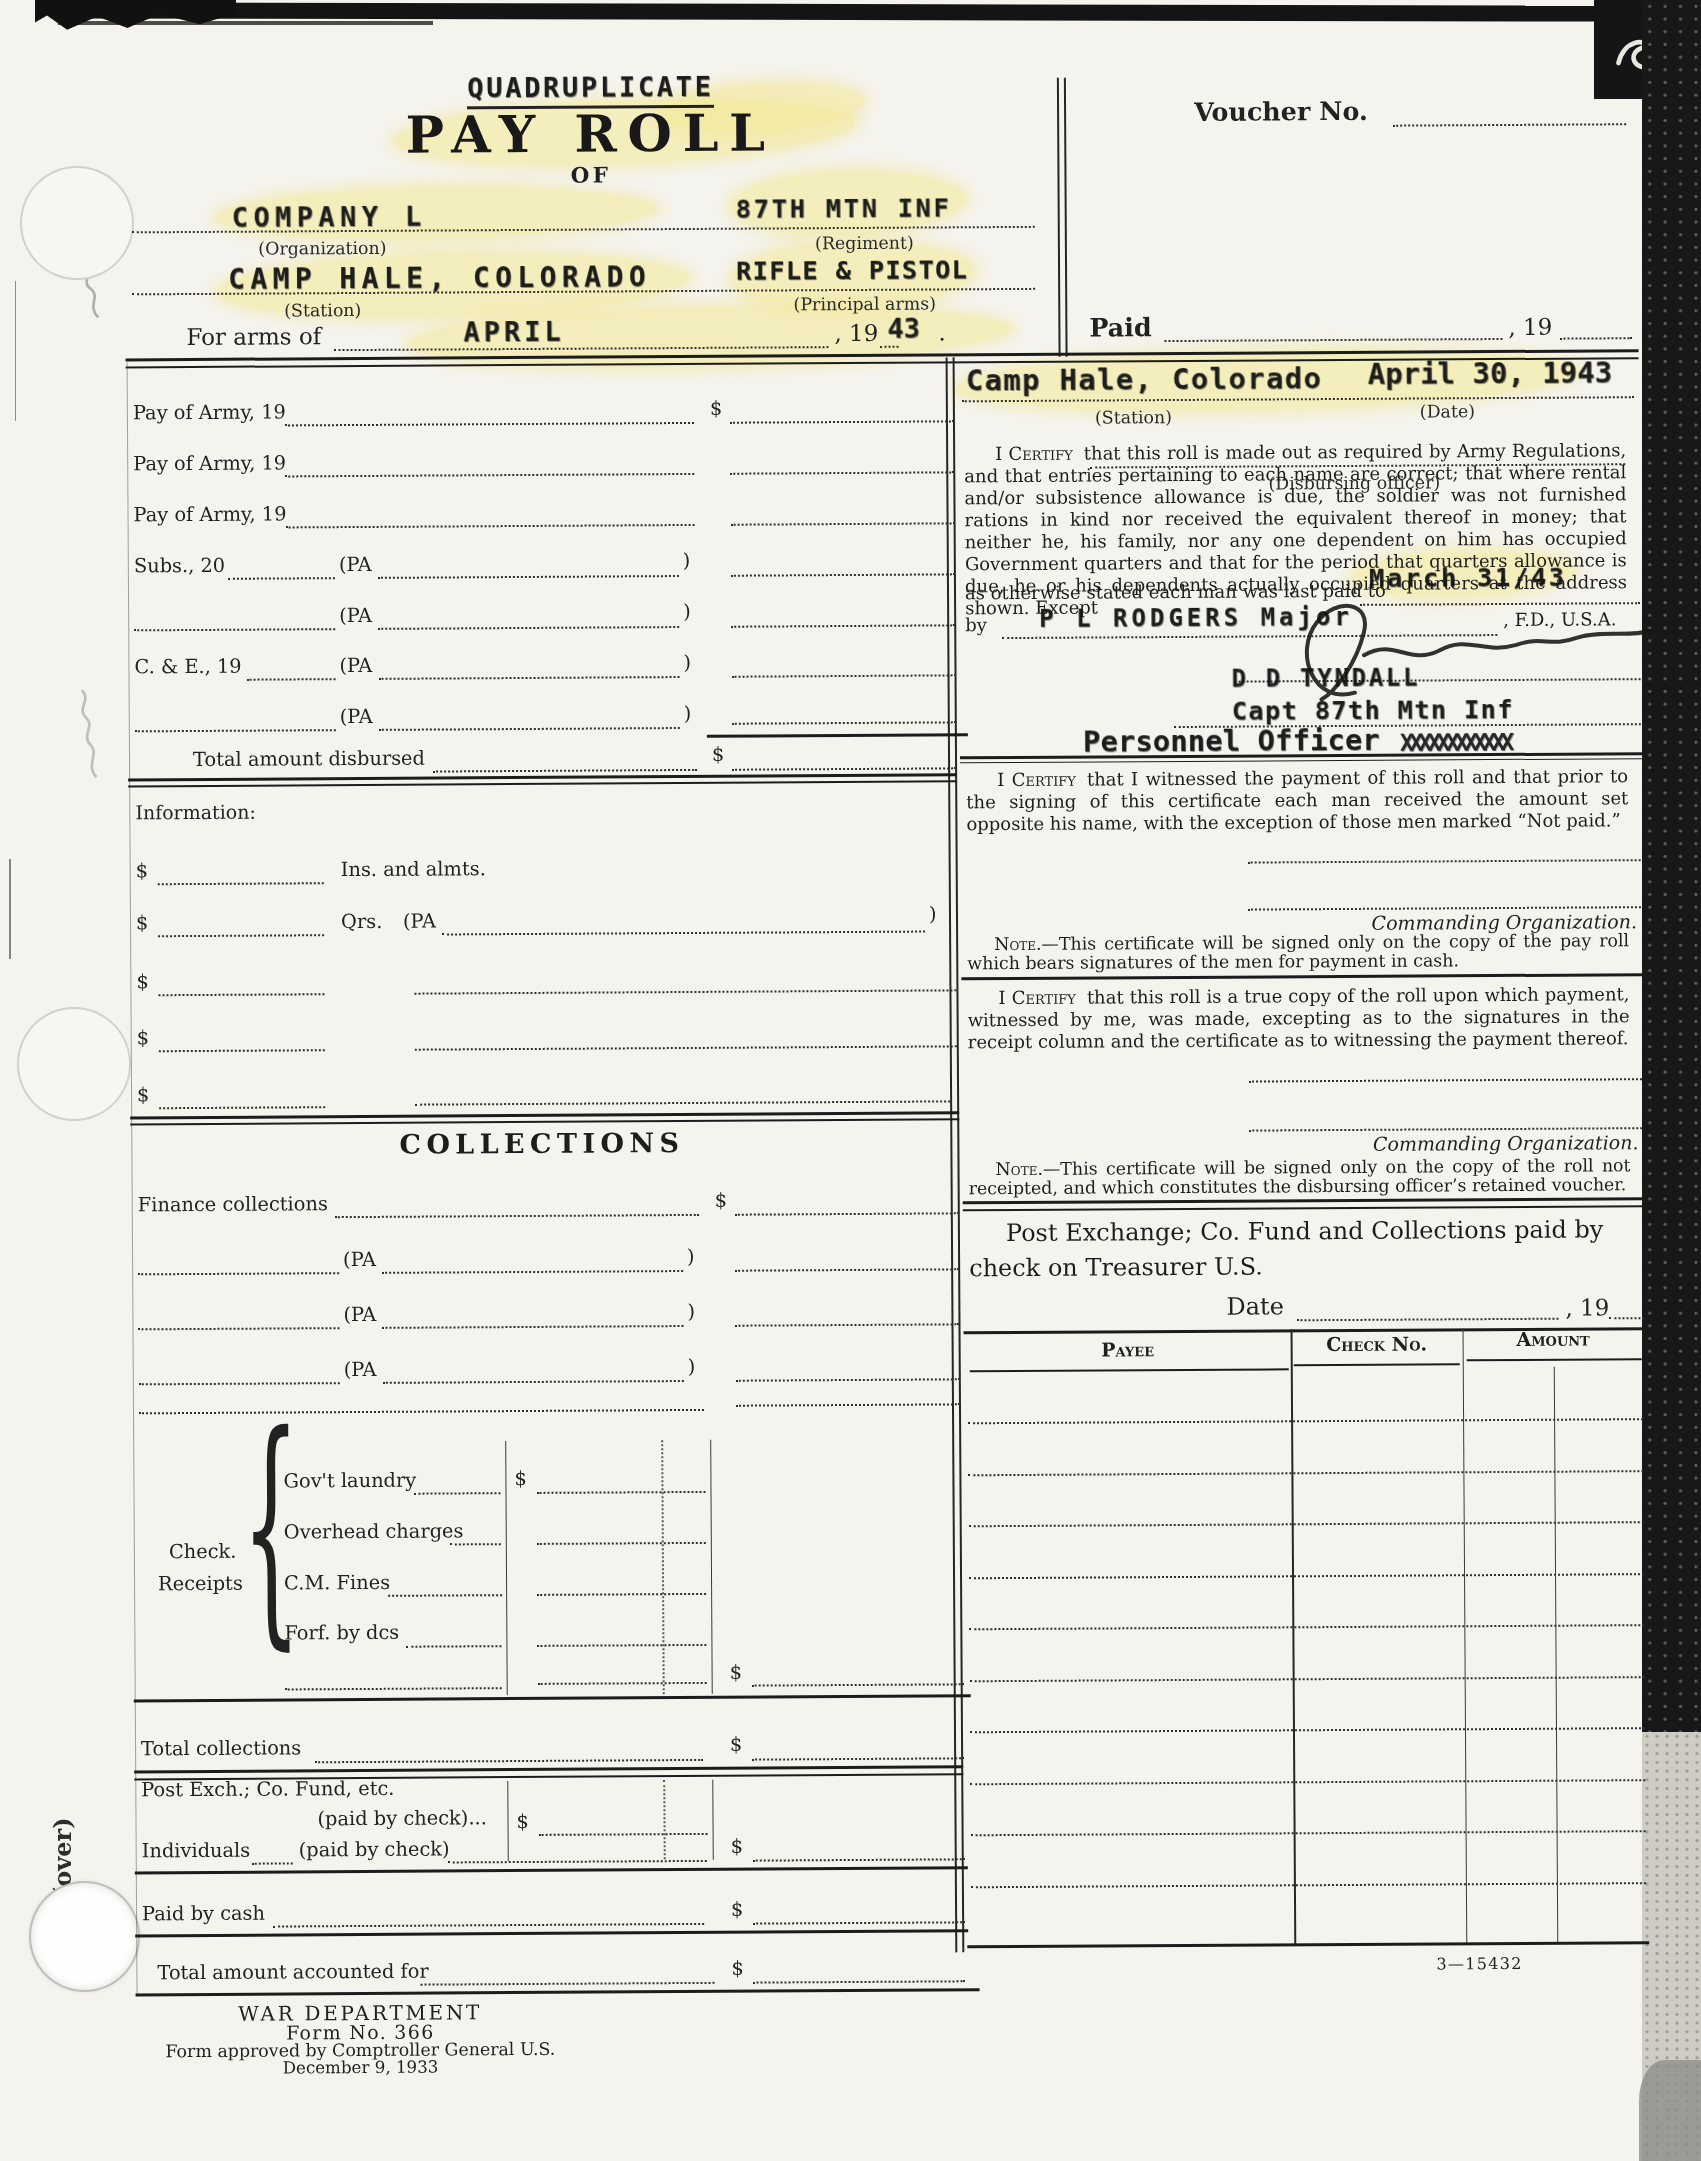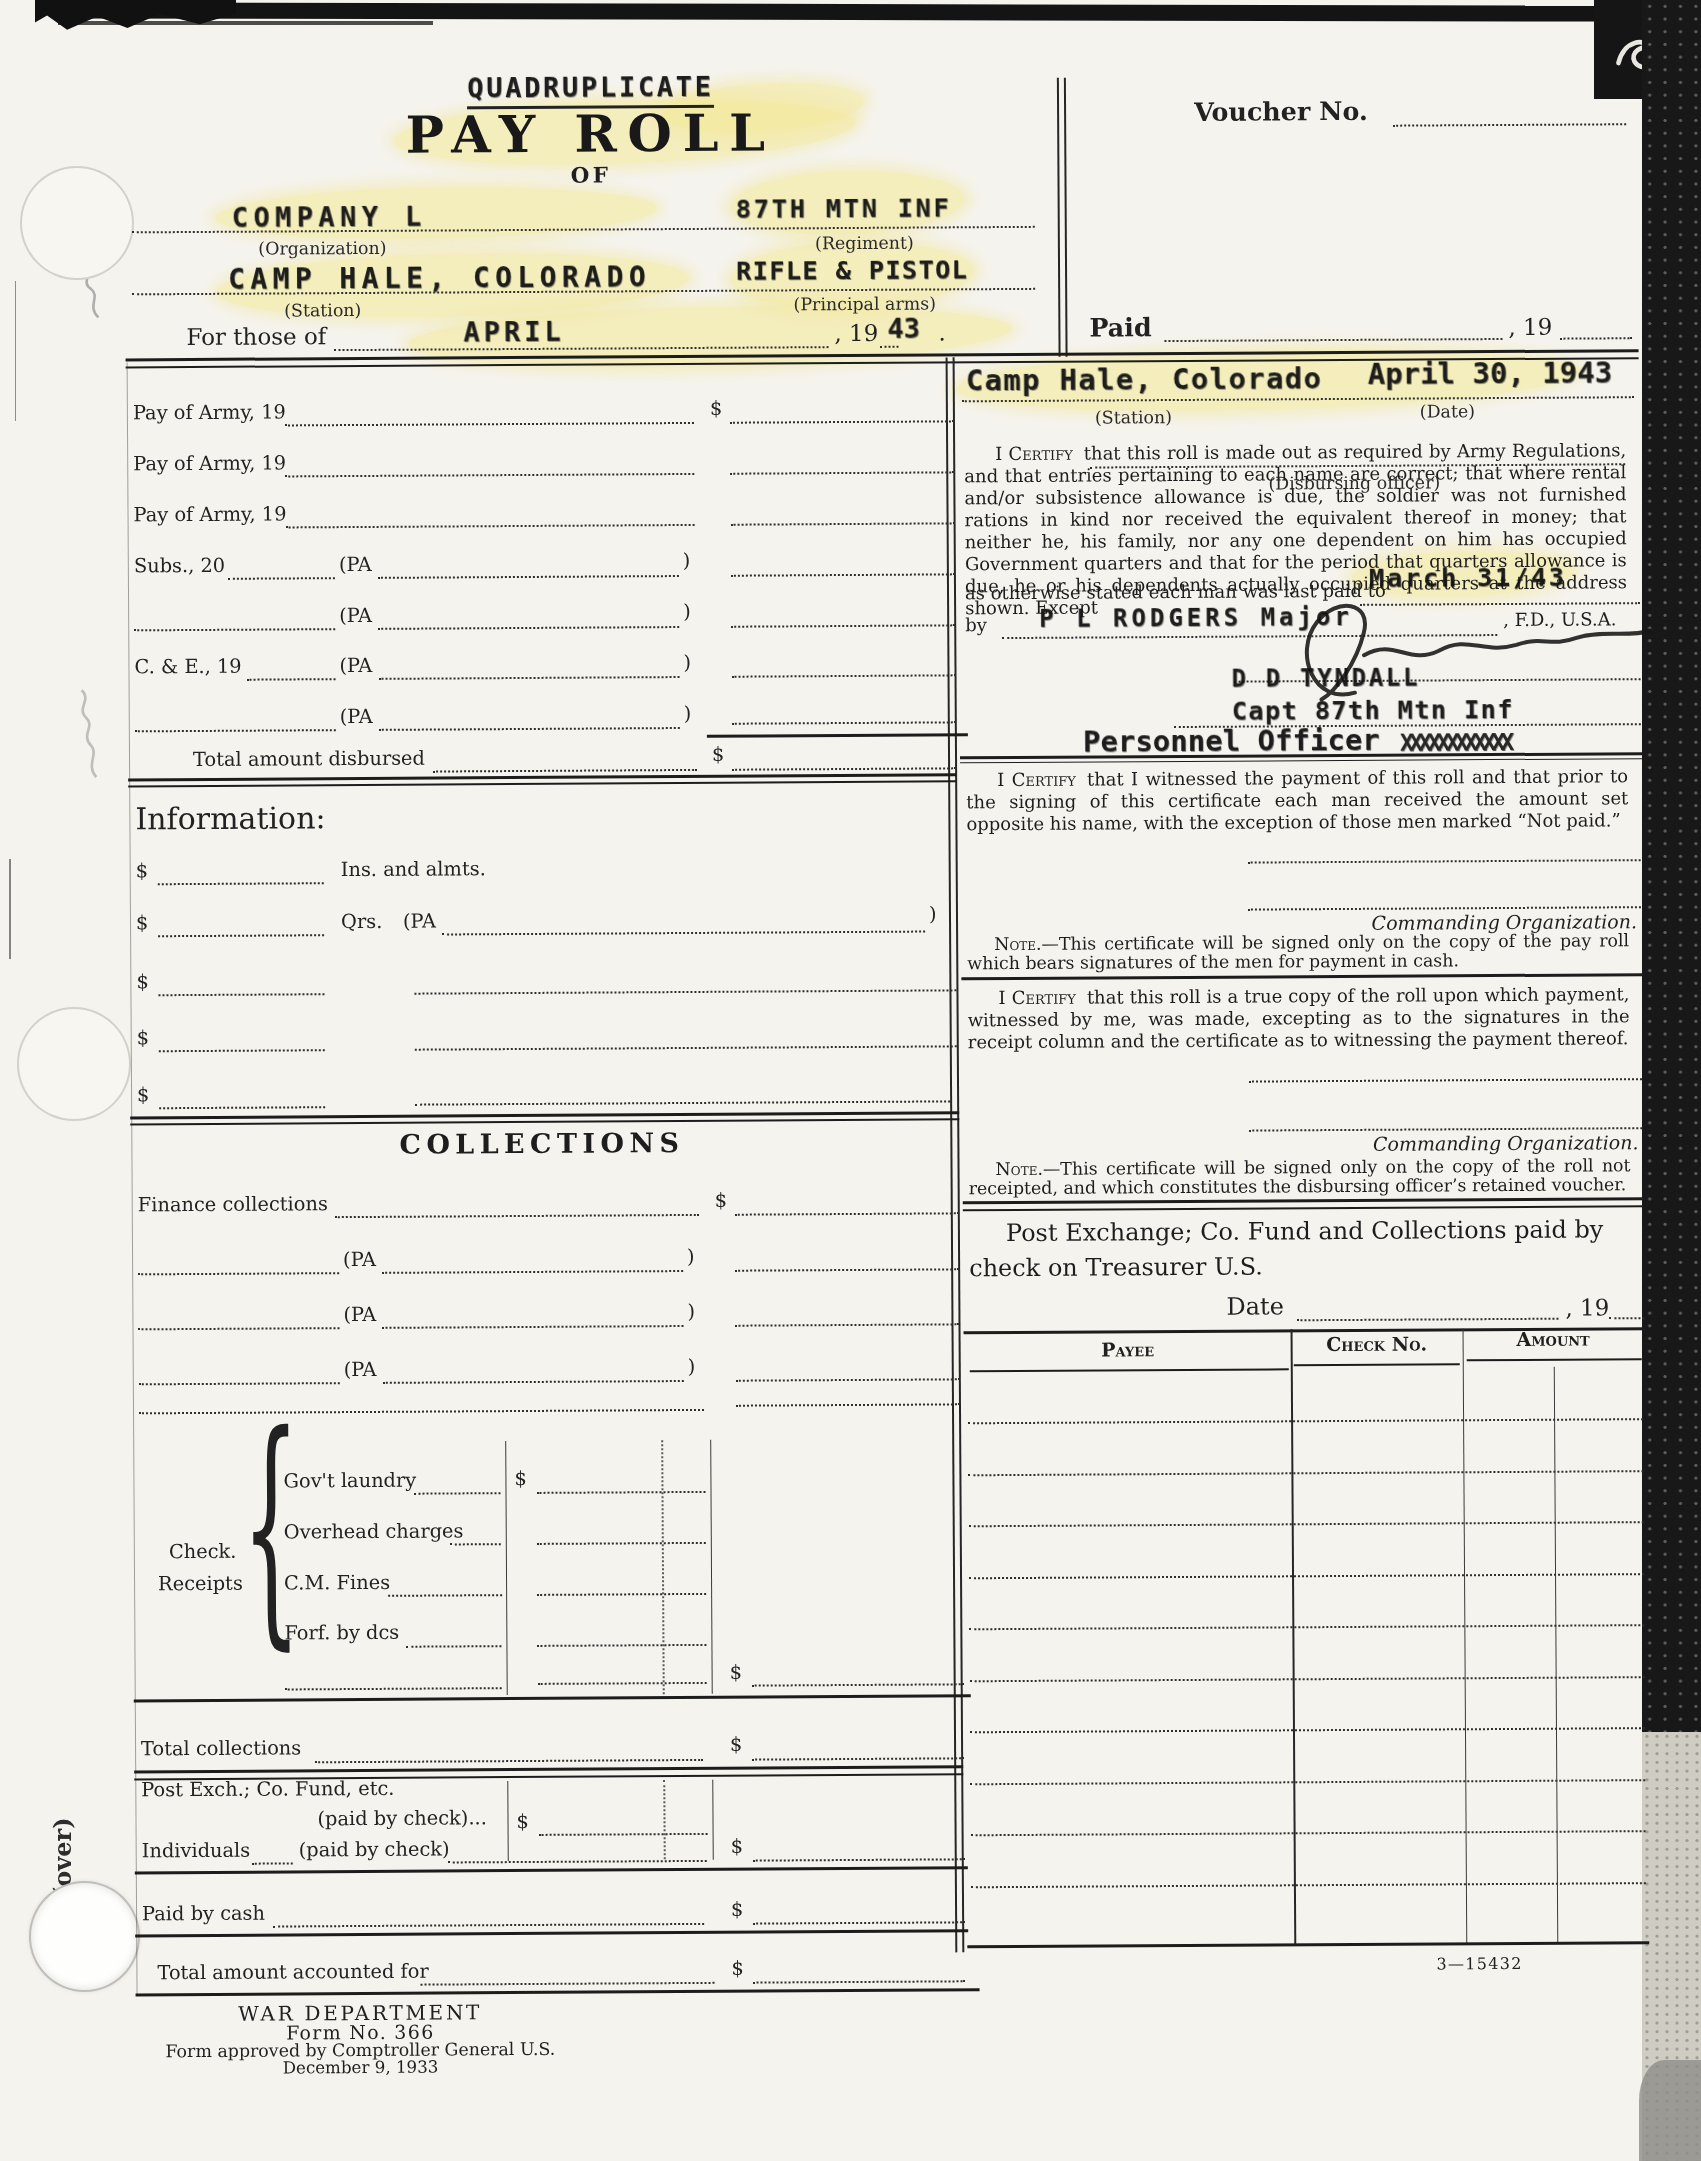--- a/index.html
+++ b/index.html
@@ -84,21 +84,21 @@
     <div class="dl" style="left:137px;top:227px;width:903px;"></div>
     <div class="plabel" style="left:227px;top:235px;width:201px;text-align:center;">(Organization)</div>
     <div class="plabel" style="left:789px;top:233px;width:161px;text-align:center;">(Regiment)</div>
 
     <span class="stamp" style="left:233px;top:259px;font-size:28px;letter-spacing:5.4px;">CAMP HALE, COLORADO</span>
     <span class="stamp" style="left:741px;top:255px;font-size:25.4px;letter-spacing:1.3px;">RIFLE &amp; PISTOL</span>
     <div class="dl" style="left:137px;top:289px;width:903px;"></div>
     <div class="plabel" style="left:227px;top:297px;width:201px;text-align:center;">(Station)</div>
     <div class="plabel" style="left:769px;top:294px;width:201px;text-align:center;">(Principal arms)</div>
 
-    <span class="lbl" style="left:191px;top:320px;font-size:23px;">For those of</span>
+    <span class="lbl" style="left:191px;top:320px;font-size:23px;">For arms of</span>
     <div class="dl" style="left:338px;top:346px;width:495px;"></div>
     <span class="stamp" style="left:468px;top:314px;font-size:27px;letter-spacing:4px;">APRIL</span>
     <span class="lbl" style="left:839px;top:320px;font-size:23px;">, 19</span>
     <div class="dl" style="left:884px;top:346px;width:19px;"></div>
     <span class="stamp" style="left:892px;top:313px;font-size:27px;">43</span>
     <span class="lbl" style="left:943px;top:320px;font-size:23px;">.</span>
 
     <div class="vl" style="left:1063px;top:79px;height:279px;"></div>
     <div class="vl" style="left:1070px;top:79px;height:279px;"></div>
     <span class="lbl" style="left:1200px;top:99px;font-size:25.4px;font-weight:bold;">Voucher No.</span>
@@ -157,21 +157,21 @@
     <div class="dl" style="left:734px;top:722px;width:224px;"></div>
     <div class="rule" style="left:709px;top:734px;width:261px;height:2.7px;"></div>
 
     <span class="lbl" style="left:195px;top:744px;">Total amount disbursed</span>
     <div class="dl" style="left:435px;top:768px;width:264px;"></div>
     <span class="lbl" style="left:714px;top:742px;">$</span>
     <div class="dl" style="left:734px;top:768px;width:224px;"></div>
     <div class="rule" style="left:130px;top:774px;width:828px;height:2.7px;"></div>
     <div class="rule" style="left:130px;top:781px;width:828px;height:2px;"></div>
 
-    <span class="lbl" style="left:137px;top:797px;font-size:30px;">Information:</span>
+    <span class="lbl" style="left:137px;top:797px;font-size:19px;">Information:</span>
     <span class="lbl" style="left:137px;top:855px;">$</span>
     <div class="dl" style="left:159px;top:879px;width:166px;"></div>
     <span class="lbl" style="left:342px;top:855px;">Ins. and almts.</span>
 
     <span class="lbl" style="left:137px;top:907px;">$</span>
     <div class="dl" style="left:159px;top:931px;width:166px;"></div>
     <span class="lbl" style="left:342px;top:907px;">Qrs.</span>
     <span class="lbl" style="left:404px;top:907px;">(PA</span>
     <div class="dl" style="left:443px;top:931px;width:483px;"></div>
     <span class="lbl" style="left:930px;top:903px;">)</span>

